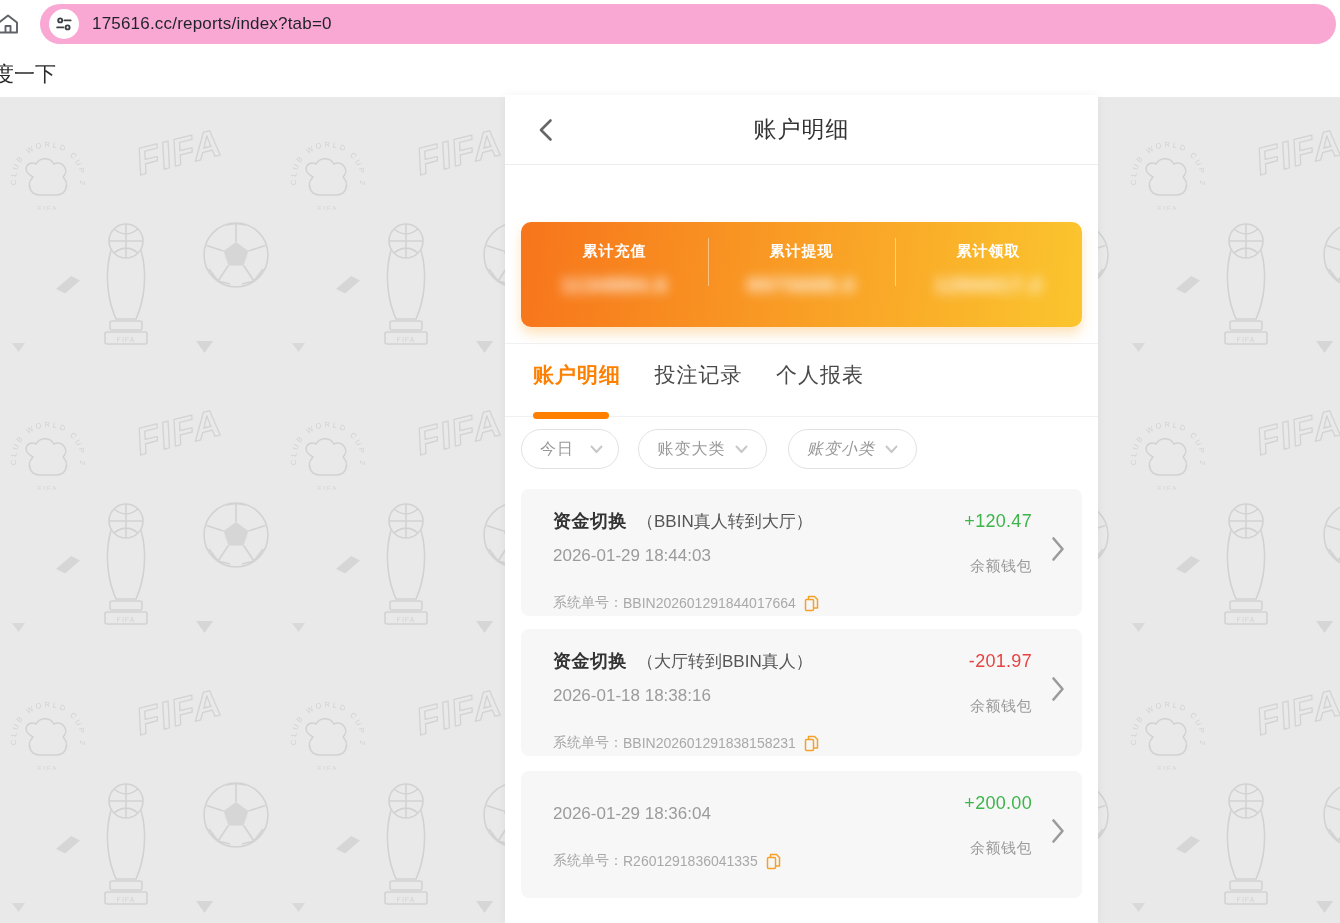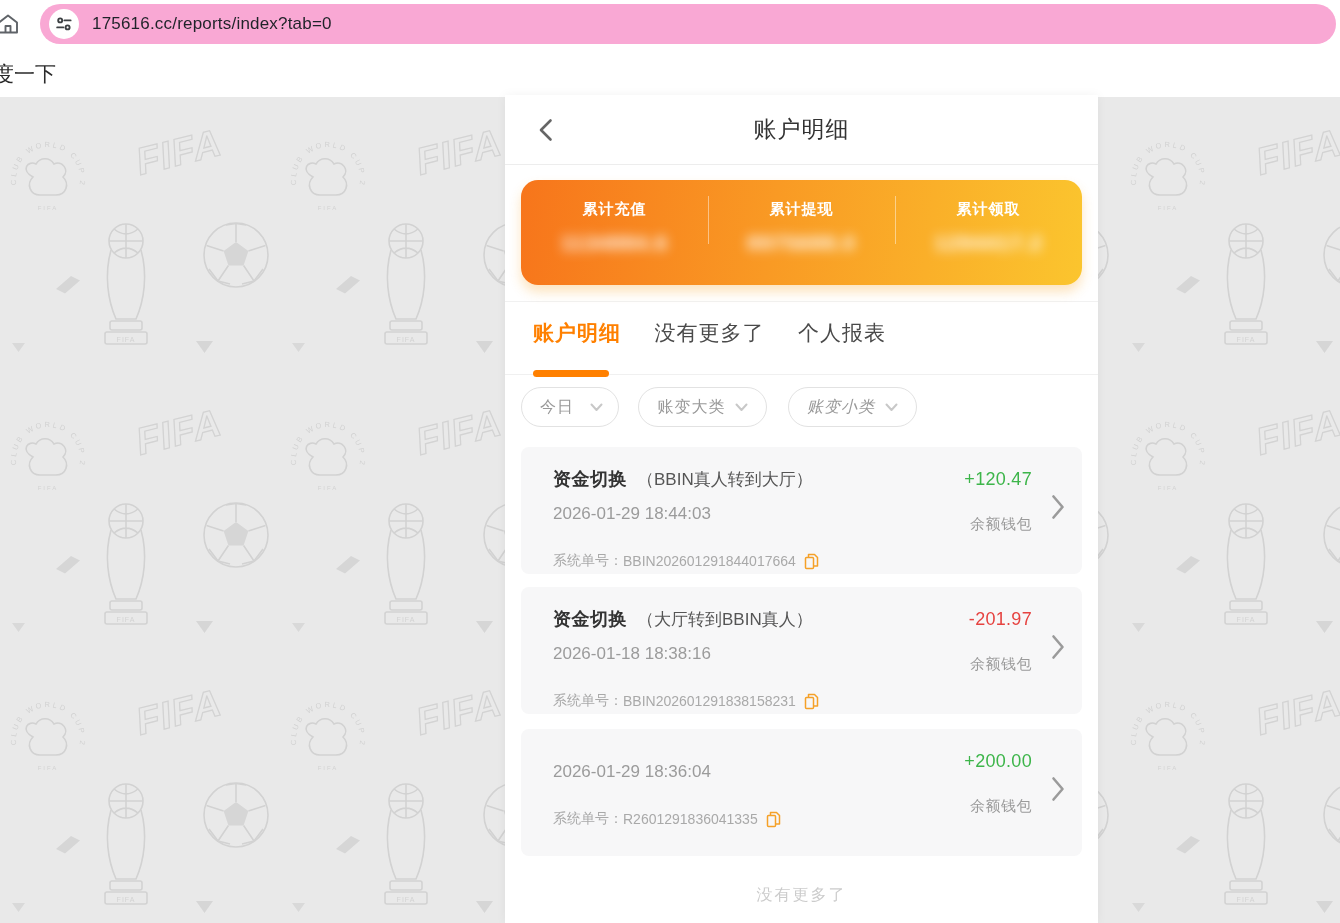--- a/index.html
+++ b/index.html
@@ -29,24 +29,24 @@
   .panel { position:absolute; left:505px; top:95px; width:593px; height:828px; background:#fff; z-index:10;
     box-shadow:0 0 10px rgba(0,0,0,.05); }
 
   .app-header { position:relative; height:70px; border-bottom:1px solid #ededed;
     display:flex; align-items:center; justify-content:center; }
   .back-btn { position:absolute; left:28px; top:21px; width:28px; height:28px; cursor:pointer; }
   .app-title { font-size:23px; color:#333; font-weight:500; letter-spacing:1px; }
 
   
   .summary-section { padding:15px 16px 16px; border-bottom:1px solid #f1f1f1; }
-  .summary-card { height:105px; border-radius:17px;
+  .summary-card { height:105px; border-radius:10px;
     background:linear-gradient(97deg,#f7751b 0%,#f99a24 45%,#fbc52e 100%);
     box-shadow:0 7px 12px rgba(248,166,42,.30);
-    display:flex; }
+    display:flex;margin-top:42px; }
   .summary-col { flex:1; text-align:center; position:relative; padding-top:20px; }
   .summary-col + .summary-col::before { content:""; position:absolute; left:0; top:16px; width:1px; height:48px;
     background:rgba(255,255,255,.45); }
   .summary-label { color:#fff; font-size:15px; font-weight:600; letter-spacing:1px; }
   .summary-value { color:#fff; font-size:21px; font-weight:700; margin-top:12px; filter:blur(6px); letter-spacing:1px; }
 
   
   .tabs-row { position:relative; padding:17px 0 0 28px; height:73px; border-bottom:1px solid #f0f0f0; }
   .tab { display:inline-block; font-size:21px; color:#4a4a4a; margin-right:29px; cursor:pointer; letter-spacing:1px; }
   .tab.active { color:#ff8000; font-weight:700; }
@@ -173,21 +173,21 @@
       </div>
       <div class="summary-col">
         <div class="summary-label">累计领取</div>
         <div class="summary-value">1294417.2</div>
       </div>
     </div>
   </div>
 
   <div class="tabs-row">
     <span class="tab active">账户明细</span>
-    <span class="tab">没有更多了</span>
+    <span class="tab">投注记录</span>
     <span class="tab">个人报表</span>
     <div class="tab-underline"></div>
   </div>
 
   <div class="filters-row">
     <span class="pill" style="padding-right:15px;">
       <span class="pill-label">今日</span>
       <svg width="13" height="9" viewBox="0 0 13 9">
         <polyline points="1.5,1.5 6.5,7 11.5,1.5" fill="none" stroke="#c8c8c8" stroke-width="2" stroke-linecap="round" stroke-linejoin="round"></polyline>
       </svg>

